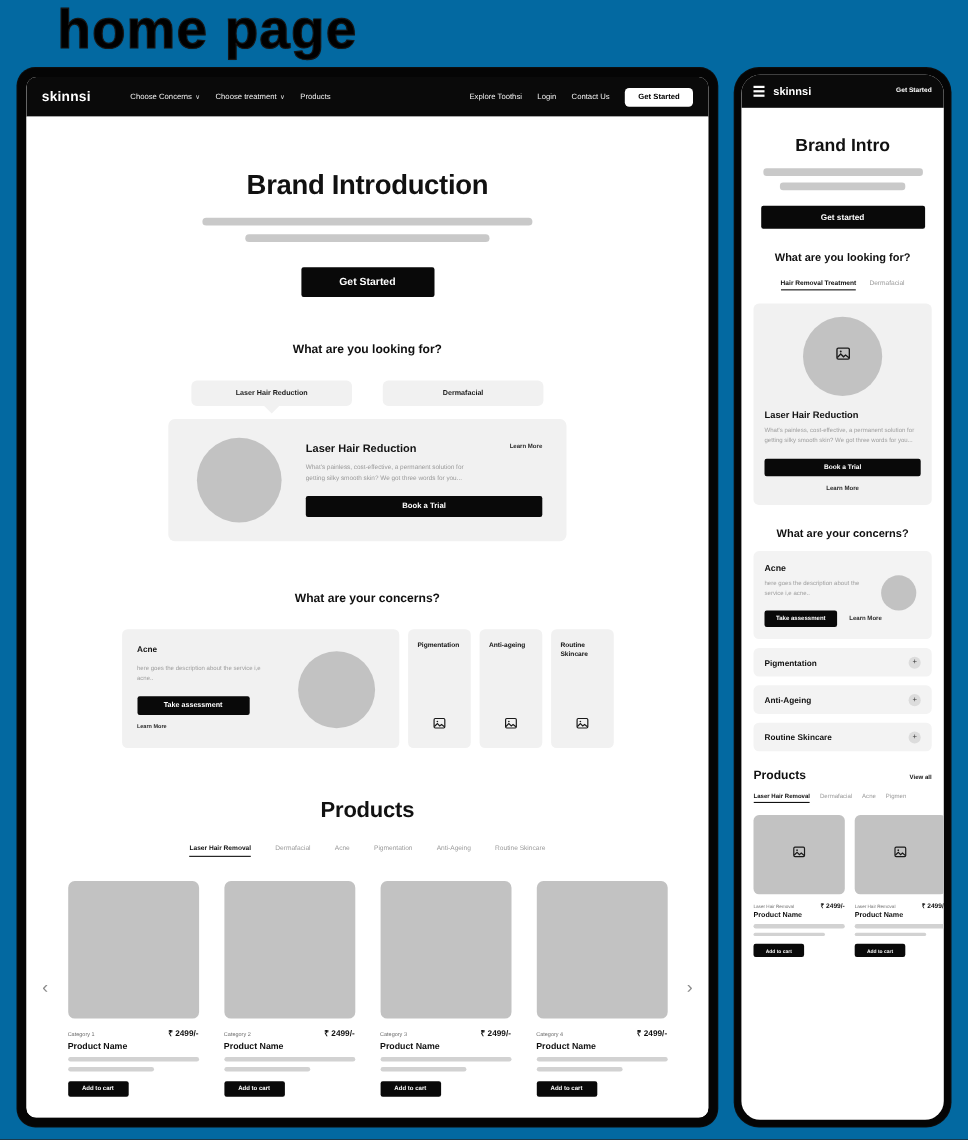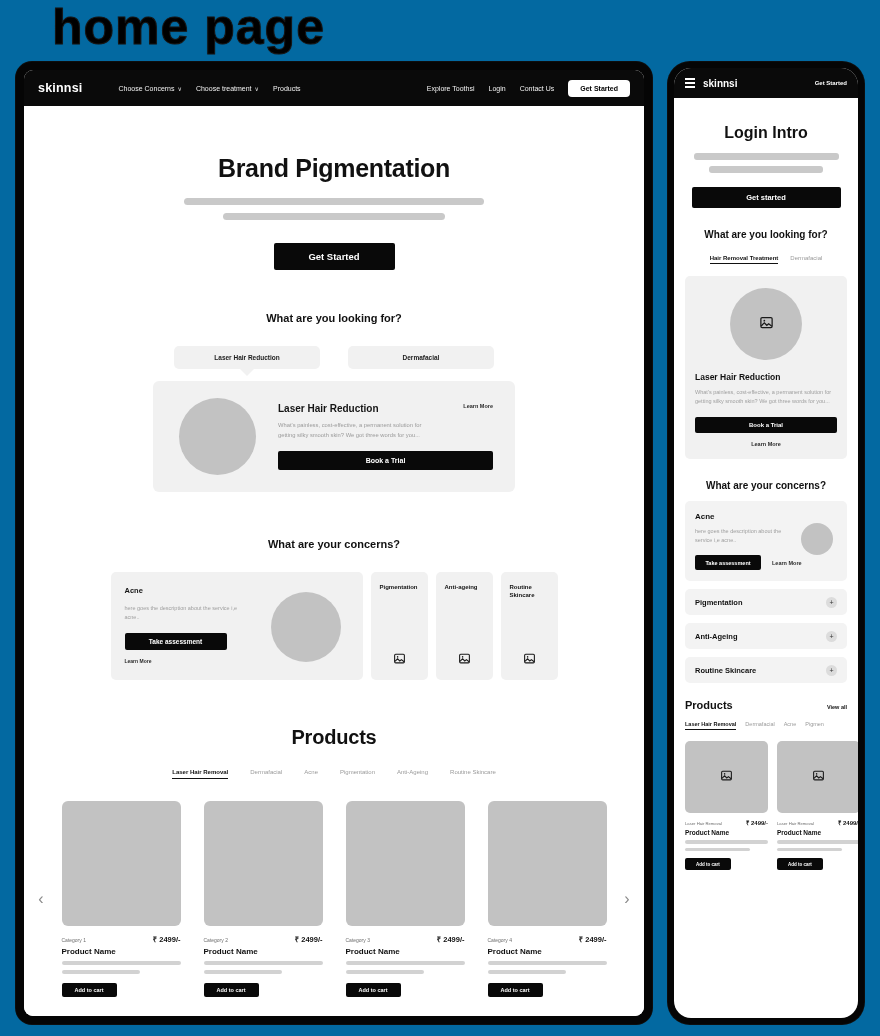--- a/index.html
+++ b/index.html
@@ -233,21 +233,21 @@
           <div class="d-nav-item">Explore Toothsi</div>
           <div class="d-nav-item">Login</div>
           <div class="d-nav-item">Contact Us</div>
           <div class="btn-pill">Get Started</div>
         </div>
       </div>
 
       <div class="d-body">
 
         <div class="hero">
-          <div class="hero-title">Brand Pigmentation</div>
+          <div class="hero-title">Brand Introduction</div>
           <div class="bar bar-1"></div>
           <div class="bar bar-2"></div>
           <button class="btn-black hero-cta">Get Started</button>
         </div>
 
         <div class="looking">
           <div class="sec-title">What are you looking for?</div>
           <div class="tabs-row">
             <div class="tab-chip active">Laser Hair Reduction</div>
             <div class="tab-chip">Dermafacial</div>
@@ -390,21 +390,21 @@
         <span class="hamburger">
             <i></i>
             <i></i>
             <i></i>
           </span>
         <span class="m-logo">skinnsi</span>
         <span class="m-cta">Get Started</span>
       </div>
 
       <div class="m-body">
-        <div class="m-hero-title">Login Intro</div>
+        <div class="m-hero-title">Brand Intro</div>
         <div class="m-bar m-bar-1"></div>
         <div class="m-bar m-bar-2"></div>
         <button class="btn-black m-cta-btn">Get started</button>
 
         <div class="m-sec-title">What are you looking for?</div>
         <div class="m-tabs">
           <div class="m-tab active">Hair Removal Treatment</div>
           <div class="m-tab">Dermafacial</div>
         </div>
 

